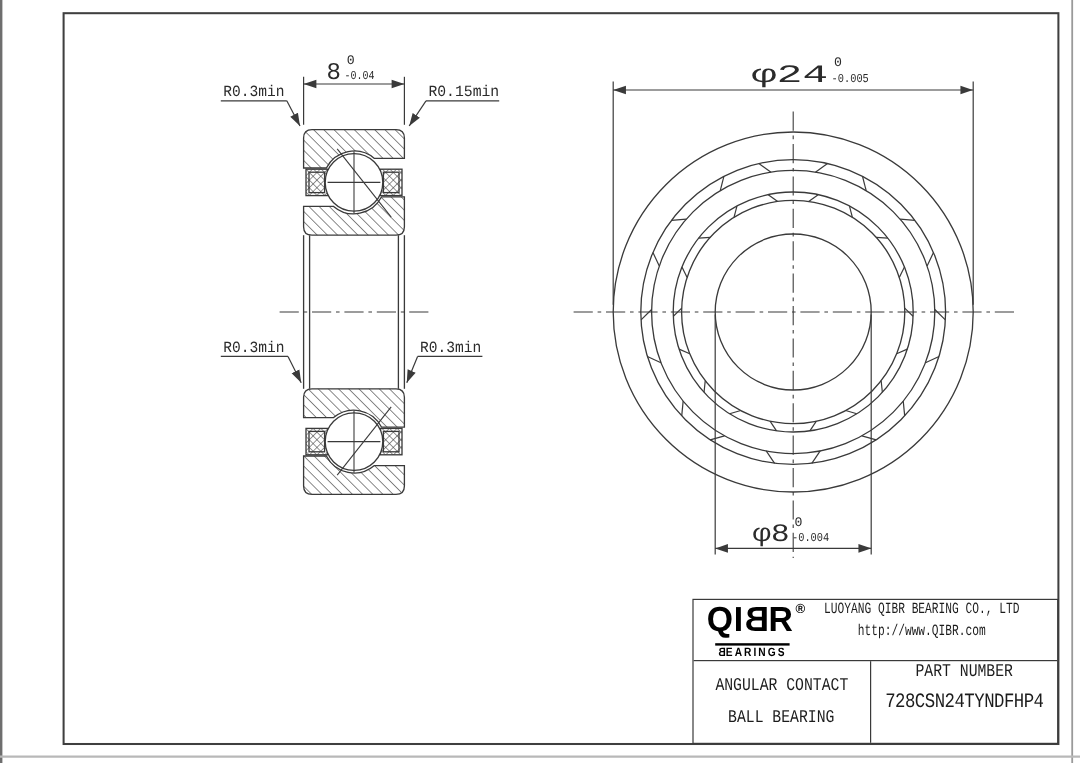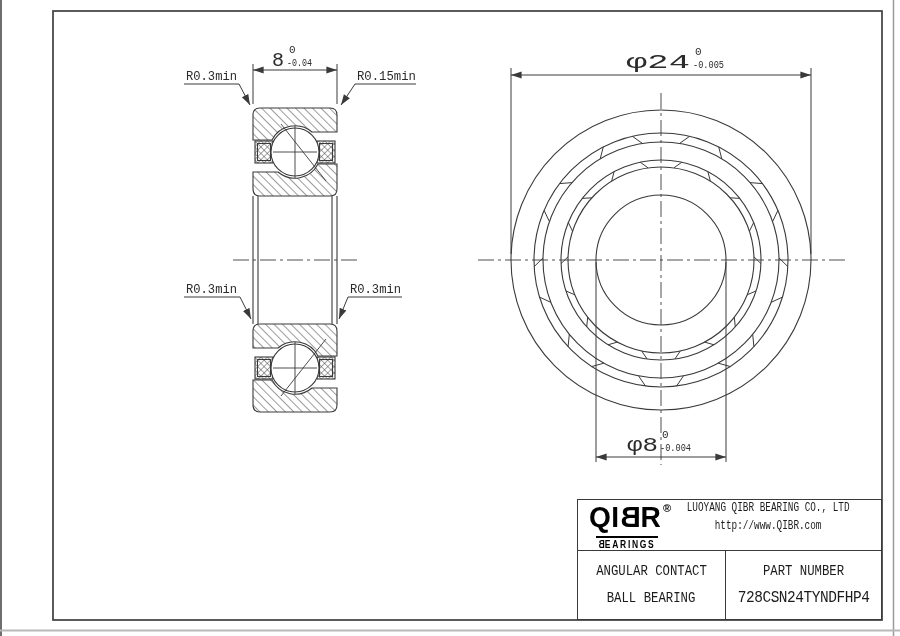--- a/index.html
+++ b/index.html
@@ -25,21 +25,21 @@
   .tb-company{flex:1;display:flex;flex-direction:column;justify-content:flex-start;
               align-items:center;gap:3px;}
   .tb-company .l1{font-size:13px;transform:scaleX(.72);white-space:nowrap;}
   .tb-company .l2{font-size:13px;transform:scaleX(.72);white-space:nowrap;}
   .tb-row2{display:flex;height:68px;}
   .cell-product{width:163px;border-right:1.6px solid #3a3a3a;box-sizing:border-box;
                 display:flex;flex-direction:column;align-items:center;
                 justify-content:center;gap:10px;}
   .cell-product .pl{font-size:15px;transform:scaleX(.82);white-space:nowrap;}
   .cell-part{flex:1;display:flex;flex-direction:column;align-items:center;
-             justify-content:center;gap:8px;}
+             justify-content:flex-start;gap:8px;}
   .cell-part .pn-label{font-size:15px;transform:scaleX(.82);white-space:nowrap;}
   .cell-part .pn-value{font-size:17px;transform:scaleX(.85);white-space:nowrap;
                        letter-spacing:-0.5px;}
 </style>
 </head>
 <body>
 
 <div id="page">
 
 <svg width="900" height="636" viewBox="0 0 900 636" font-family="&quot;Liberation Mono&quot;, monospace">

